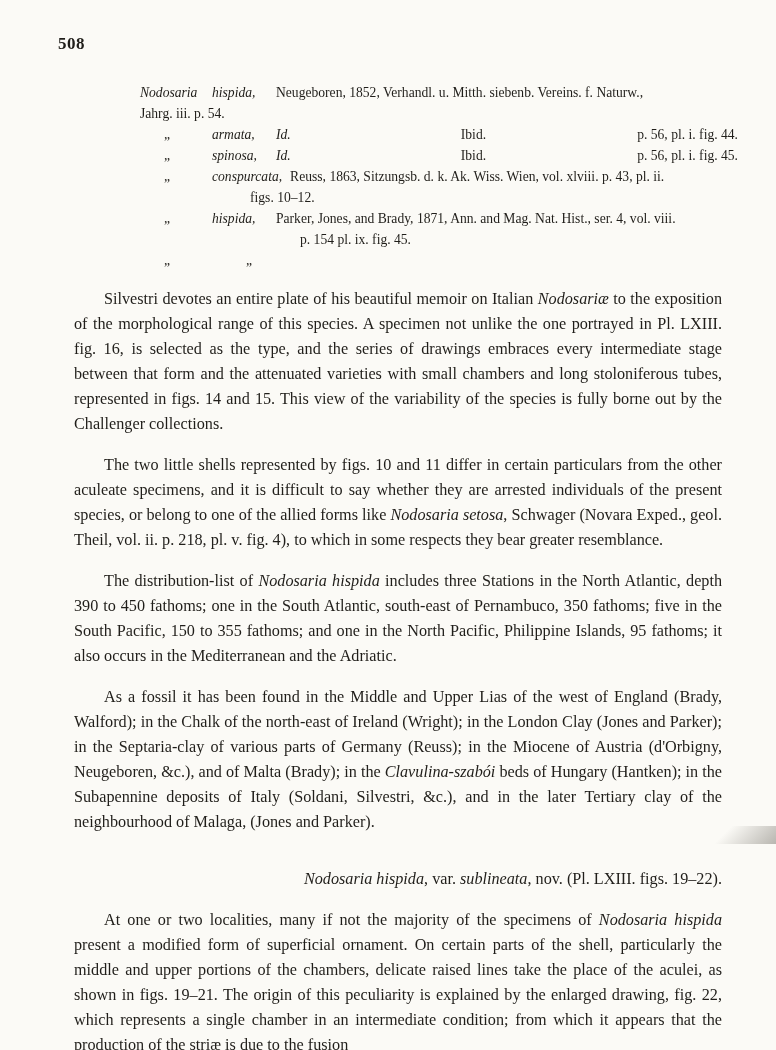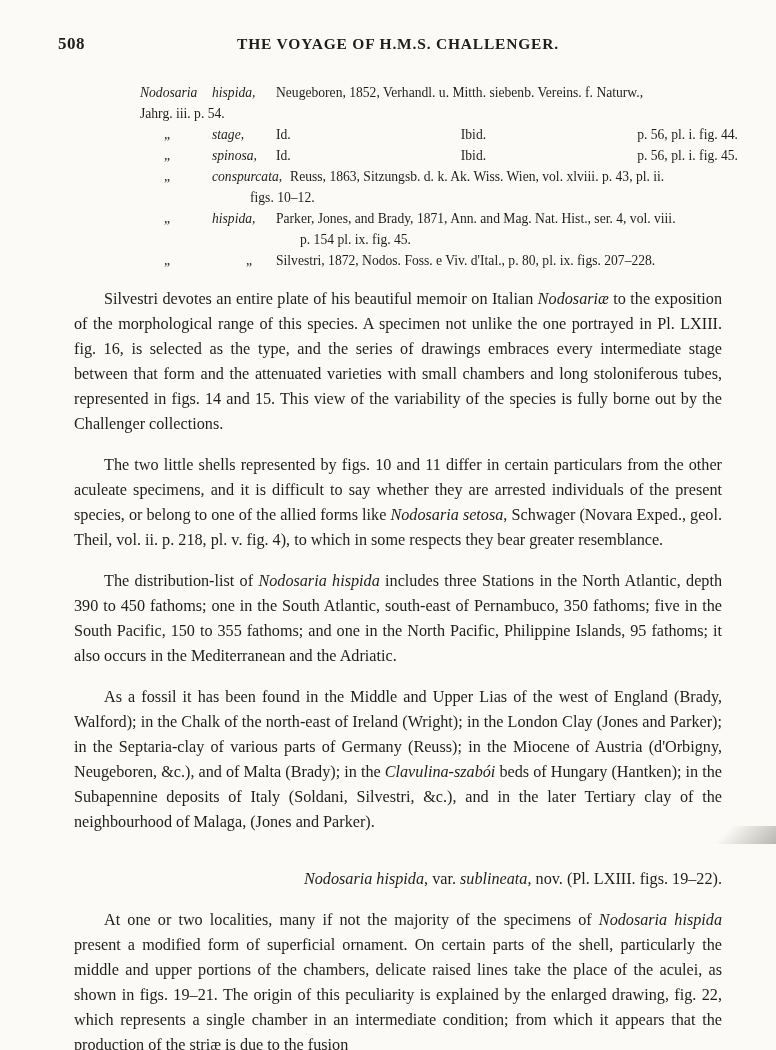--- a/index.html
+++ b/index.html
@@ -34,21 +34,21 @@
     line-height: 21px;
     margin-bottom: 0;
   }
   .syn-row { display: flex; }
   .syn-c1 { flex: none; min-width: 64px; margin-right: 8px; white-space: nowrap; }
   .syn-c1.ditto1 { padding-left: 24px; min-width: 40px; }
   .syn-c2 { flex: none; min-width: 56px; margin-right: 8px; white-space: nowrap; }
   .syn-c2.ditto2 { padding-left: 34px; min-width: 22px; }
   .syn-c3 { flex: 1; }
   .syn-c3.triple { display: flex; }
-  .t-author { width: 40%; }
+  .t-author { width: 40%; font-style: italic; }
   .t-ibid { flex: 1; }
   .t-pages { white-space: nowrap; text-align: left; }
   .syn-cont.right { padding-right: 138px; }
   .syn-cont.left { padding-left: 110px; }
   .syn-cont.center { padding-left: 160px; }
   
   .body-text { font-size: 16.2px; line-height: 25px; }
   .para {
     margin: 16px;
     text-indent: 30px;
@@ -67,33 +67,32 @@
     background: linear-gradient(135deg, rgba(0,0,0,0) 55%, rgba(60,55,45,0.35) 100%);
     pointer-events: none;
   }
 </style>
 </head>
 <body>
 
 <div class="page">
   <header class="running-head">
     <span class="page-number">508</span>
-    <span class="running-title">THE VOYAGE OF H.M.S. CHALLENGER.</span>
   </header>
 
   <section class="synonymy" id="synonymy">
       <div class="syn-row">
         <span class="syn-c1 it">Nodosaria</span>
         <span class="syn-c2 it">hispida,</span>
         <span class="syn-c3">Neugeboren, 1852, Verhandl. u. Mitth. siebenb. Vereins. f. Naturw.,</span>
       </div>
       <div class="syn-cont right">Jahrg. iii. p. 54.</div>
       <div class="syn-row">
         <span class="syn-c1 ditto1">„</span>
-        <span class="syn-c2 it">stage,</span>
+        <span class="syn-c2 it">armata,</span>
         <span class="syn-c3 triple">
           <span class="t-author">Id.</span>
           <span class="t-ibid">Ibid.</span>
           <span class="t-pages">p. 56, pl. i. fig. 44.</span>
         </span>
       </div>
       <div class="syn-row">
         <span class="syn-c1 ditto1">„</span>
         <span class="syn-c2 it">spinosa,</span>
         <span class="syn-c3 triple">
@@ -110,21 +109,20 @@
       <div class="syn-cont left">figs. 10–12.</div>
       <div class="syn-row">
         <span class="syn-c1 ditto1">„</span>
         <span class="syn-c2 it">hispida,</span>
         <span class="syn-c3">Parker, Jones, and Brady, 1871, Ann. and Mag. Nat. Hist., ser. 4, vol. viii.</span>
       </div>
       <div class="syn-cont center">p. 154 pl. ix. fig. 45.</div>
       <div class="syn-row">
         <span class="syn-c1 ditto1">„</span>
         <span class="syn-c2 ditto2">„</span>
-        <span class="syn-c3">Silvestri, 1872, Nodos. Foss. e Viv. d'Ital., p. 80, pl. ix. figs. 207–228.</span>
       </div>
     </section>
 
   <section class="body-text" id="paragraphs">
       <p class="para"><span>Silvestri devotes an entire plate of his beautiful memoir on Italian </span><span class="it">Nodosariæ</span><span> to the exposition of the morphological range of this species.  A specimen not unlike the one portrayed in Pl. LXIII. fig. 16, is selected as the type, and the series of drawings embraces every intermediate stage between that form and the attenuated varieties with small chambers and long stoloniferous tubes, represented in figs. 14 and 15.  This view of the variability of the species is fully borne out by the Challenger collections.</span></p>
       <p class="para"><span>The two little shells represented by figs. 10 and 11 differ in certain particulars from the other aculeate specimens, and it is difficult to say whether they are arrested individuals of the present species, or belong to one of the allied forms like </span><span class="it">Nodosaria setosa</span><span>, Schwager (Novara Exped., geol. Theil, vol. ii. p. 218, pl. v. fig. 4), to which in some respects they bear greater resemblance.</span></p>
       <p class="para"><span>The distribution-list of </span><span class="it">Nodosaria hispida</span><span> includes three Stations in the North Atlantic, depth 390 to 450 fathoms; one in the South Atlantic, south-east of Pernambuco, 350 fathoms; five in the South Pacific, 150 to 355 fathoms; and one in the North Pacific, Philippine Islands, 95 fathoms; it also occurs in the Mediterranean and the Adriatic.</span></p>
       <p class="para"><span>As a fossil it has been found in the Middle and Upper Lias of the west of England (Brady, Walford); in the Chalk of the north-east of Ireland (Wright); in the London Clay (Jones and Parker); in the Septaria-clay of various parts of Germany (Reuss); in the Miocene of Austria (d'Orbigny, Neugeboren, &amp;c.), and of Malta (Brady); in the </span><span class="it">Clavulina-szabói</span><span> beds of Hungary (Hantken); in the Subapennine deposits of Italy (Soldani, Silvestri, &amp;c.), and in the later Tertiary clay of the neighbourhood of Malaga, (Jones and Parker).</span></p>
       <p class="para heading"><span class="it">Nodosaria hispida</span><span>, var. </span><span class="it">sublineata</span><span>, nov. (Pl. LXIII. figs. 19–22).</span></p>
       <p class="para"><span>At one or two localities, many if not the majority of the specimens of </span><span class="it">Nodosaria hispida</span><span> present a modified form of superficial ornament.  On certain parts of the shell, particularly the middle and upper portions of the chambers, delicate raised lines take the place of the aculei, as shown in figs. 19–21.  The origin of this peculiarity is explained by the enlarged drawing, fig. 22, which represents a single chamber in an intermediate condition; from which it appears that the production of the striæ is due to the fusion</span></p>

